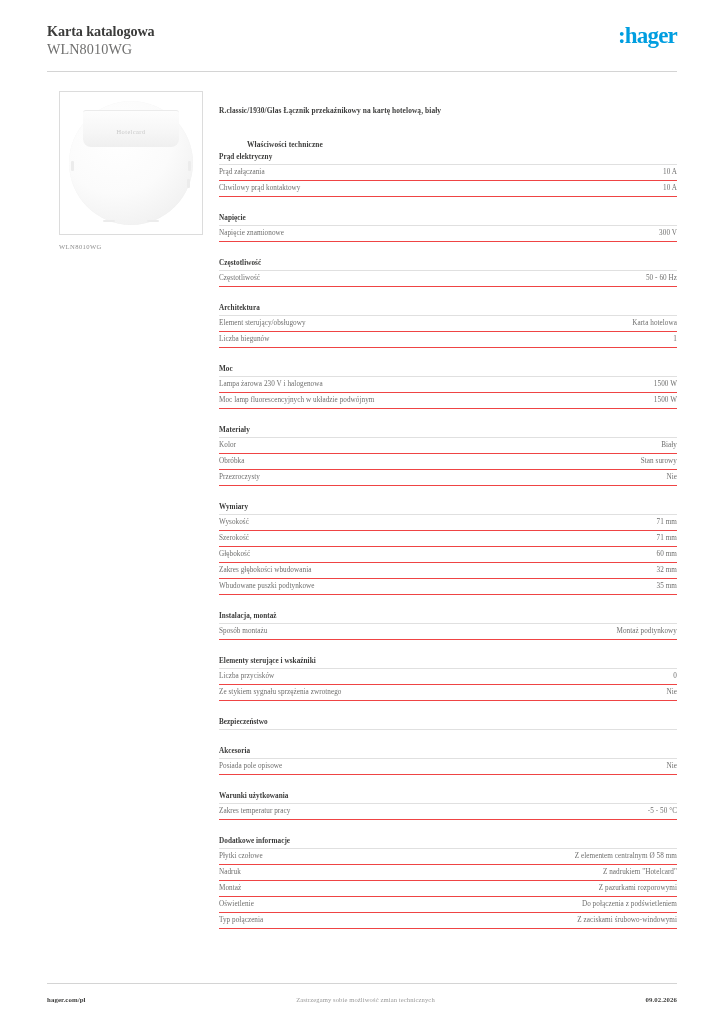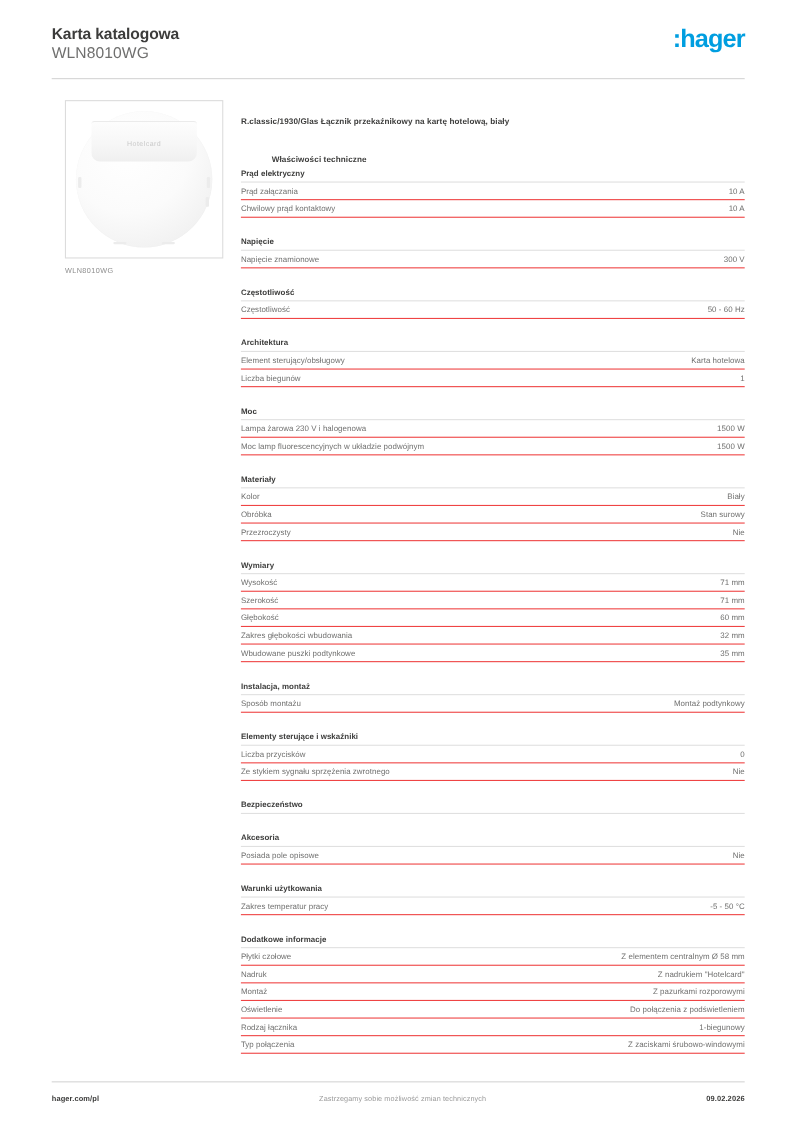--- a/index.html
+++ b/index.html
@@ -13,20 +13,21 @@
     -webkit-font-smoothing: antialiased;
   }
   .page {
     position: relative;
     width: 724px;
     height: 1024px;
     margin: 0 auto;
     background: #ffffff;
     overflow: hidden;
     box-sizing: border-box;
+    font-family: Liberation Serif, serif;
   }
 
   
   .header {
     position: absolute;
     left: 47px;
     right: 47px;
     top: 22px;
     height: 48px;
     display: flex;
@@ -390,24 +391,20 @@
           </div>
           <div class="spec-row">
             <div class="spec-label">Montaż</div>
             <div class="spec-value">Z pazurkami rozporowymi</div>
           </div>
           <div class="spec-row">
             <div class="spec-label">Oświetlenie</div>
             <div class="spec-value">Do połączenia z podświetleniem</div>
           </div>
           <div class="spec-row">
-            <div class="spec-label">Rodzaj łącznika</div>
-            <div class="spec-value">1-biegunowy</div>
-          </div>
-          <div class="spec-row">
             <div class="spec-label">Typ połączenia</div>
             <div class="spec-value">Z zaciskami śrubowo-windowymi</div>
           </div>
         </div>
       </div>
 
   </div>
 
   <div class="footer-rule"></div>
   <div class="footer">

